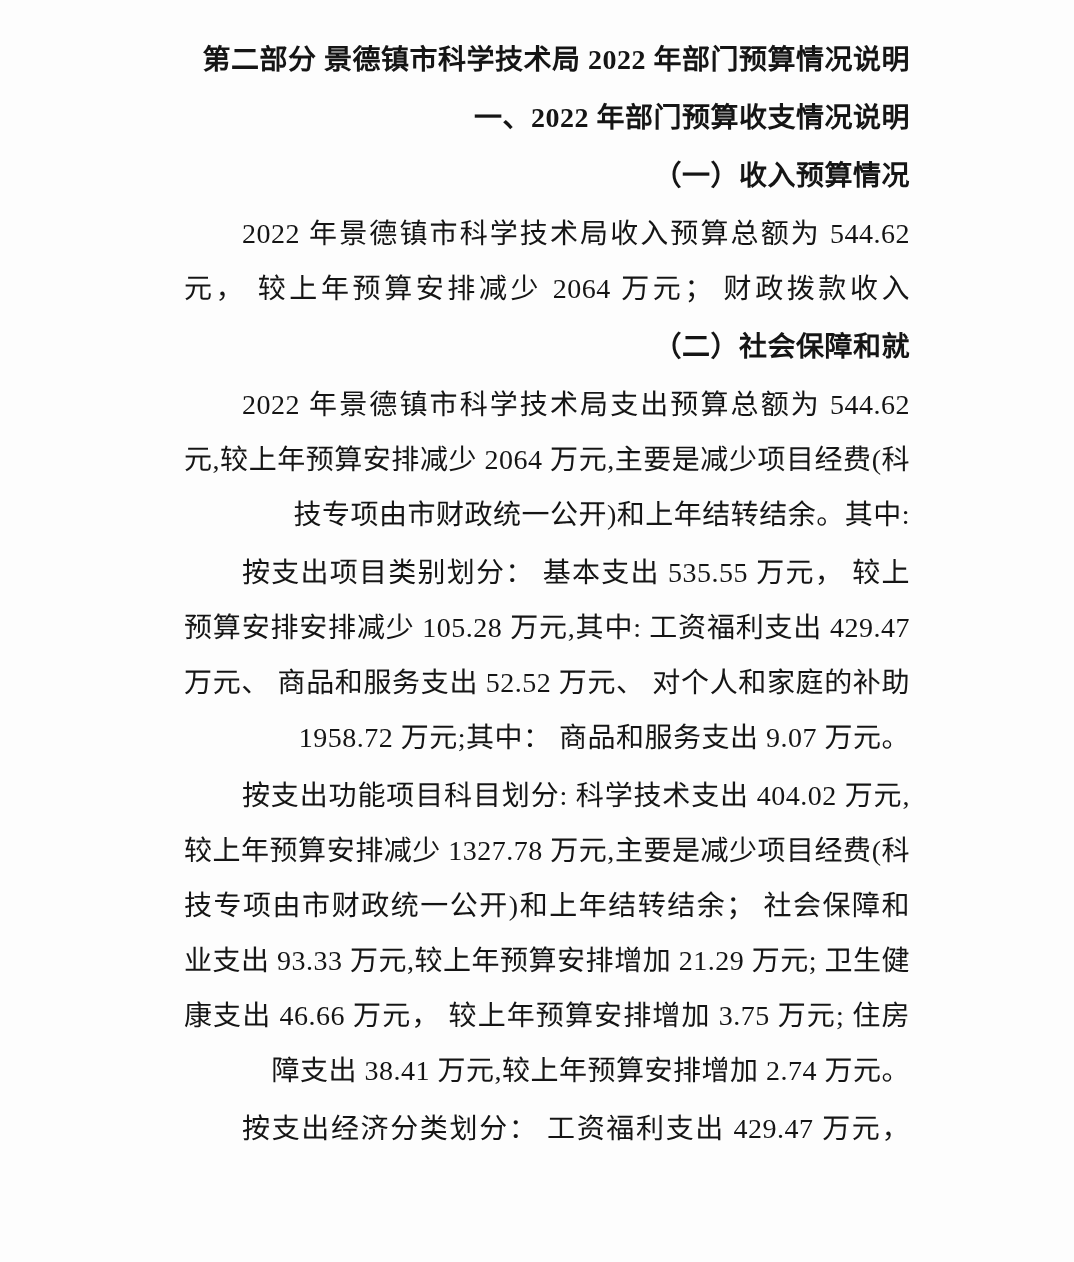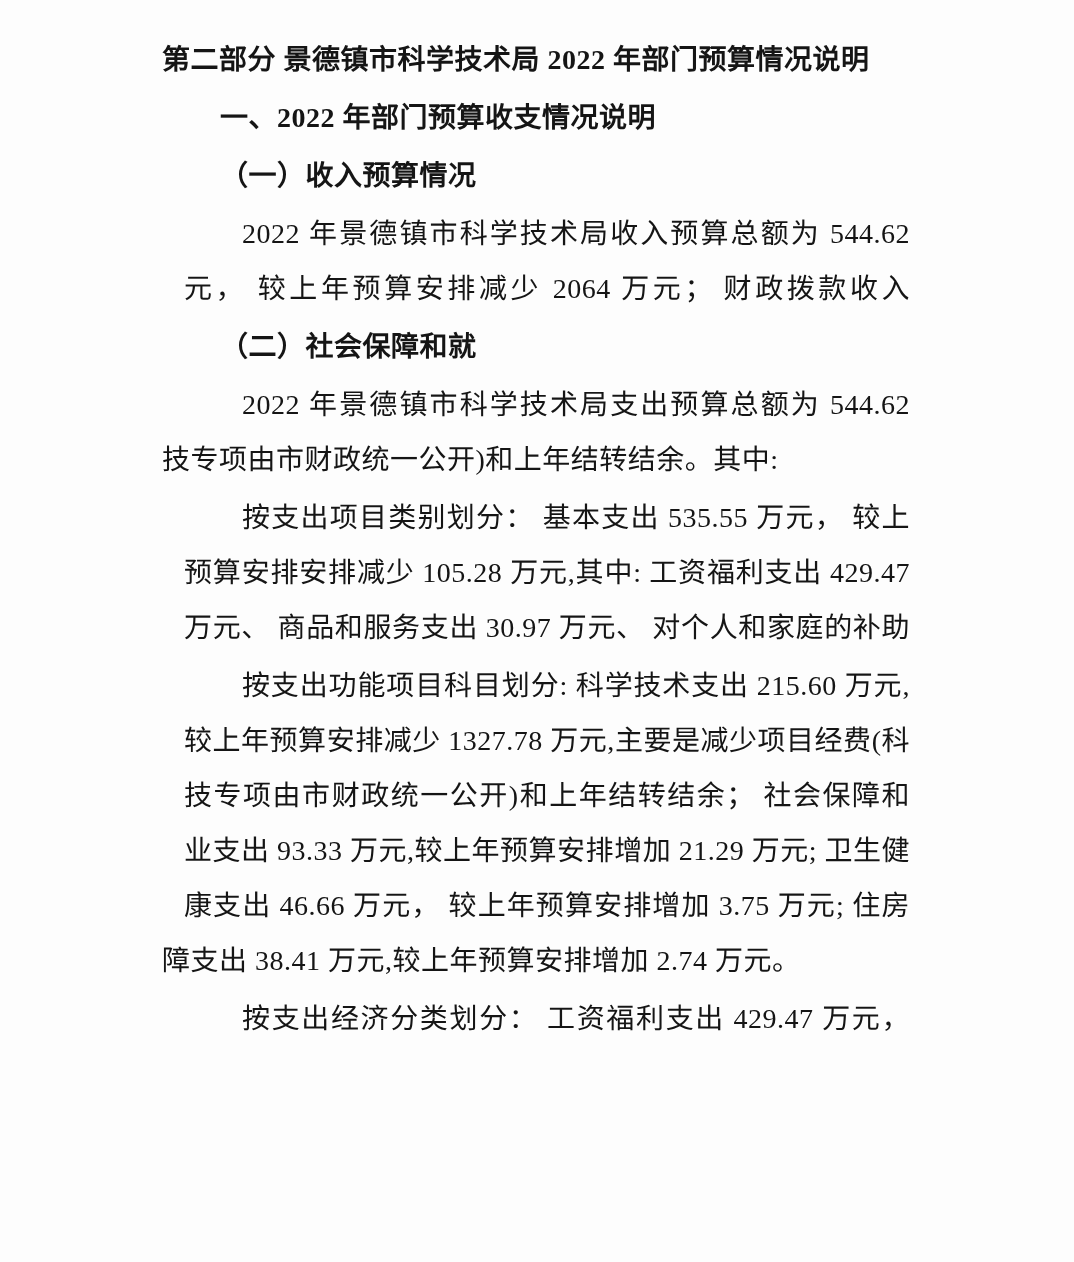--- a/index.html
+++ b/index.html
@@ -27,21 +27,21 @@
     width: 748px;
   }
   .block + .block {
     margin-top: 3px;
   }
   .line {
     font-size: 28px;
     line-height: 55px;
     height: 55px;
     overflow: hidden;
-    text-align: left;
+    text-align: right;
     white-space: nowrap;
     letter-spacing: 0.5px;
   }
   .line.indent {
     text-indent: 58px;
   }
   .line.justify {
     white-space: normal;
     text-align: justify;
     text-align-last: justify;
@@ -69,29 +69,31 @@
       </div>
       <div class="block paragraph">
         <div class="line justify indent">2022 年景德镇市科学技术局收入预算总额为 544.62 万</div>
         <div class="line justify">元， 较上年预算安排减少 2064 万元； 财政拨款收入 544.62</div>
       </div>
       <div class="block heading">
         <div class="line indent">（二）社会保障和就</div>
       </div>
       <div class="block paragraph">
         <div class="line justify indent">2022 年景德镇市科学技术局支出预算总额为 544.62 万</div>
+        <div class="line justify">元,较上年预算安排减少 2064 万元,主要是减少项目经费(科</div>
         <div class="line">技专项由市财政统一公开)和上年结转结余。其中:</div>
       </div>
       <div class="block paragraph">
         <div class="line justify indent">按支出项目类别划分： 基本支出 535.55 万元， 较上年</div>
         <div class="line justify">预算安排安排减少 105.28 万元,其中: 工资福利支出 429.47</div>
-        <div class="line justify">万元、 商品和服务支出 30.97 万元、 对个人和家庭的补助</div>
+        <div class="line justify">万元、 商品和服务支出 52.52 万元、 对个人和家庭的补助</div>
+        <div class="line">1958.72 万元;其中： 商品和服务支出 9.07 万元。</div>
       </div>
       <div class="block paragraph">
-        <div class="line justify indent">按支出功能项目科目划分: 科学技术支出 215.60 万元,</div>
+        <div class="line justify indent">按支出功能项目科目划分: 科学技术支出 404.02 万元,</div>
         <div class="line justify">较上年预算安排减少 1327.78 万元,主要是减少项目经费(科</div>
         <div class="line justify">技专项由市财政统一公开)和上年结转结余； 社会保障和就</div>
         <div class="line justify">业支出 93.33 万元,较上年预算安排增加 21.29 万元; 卫生健</div>
         <div class="line justify">康支出 46.66 万元， 较上年预算安排增加 3.75 万元; 住房保</div>
         <div class="line">障支出 38.41 万元,较上年预算安排增加 2.74 万元。</div>
       </div>
       <div class="block paragraph">
         <div class="line justify indent">按支出经济分类划分： 工资福利支出 429.47 万元， 较</div>
       </div>
     </div>

